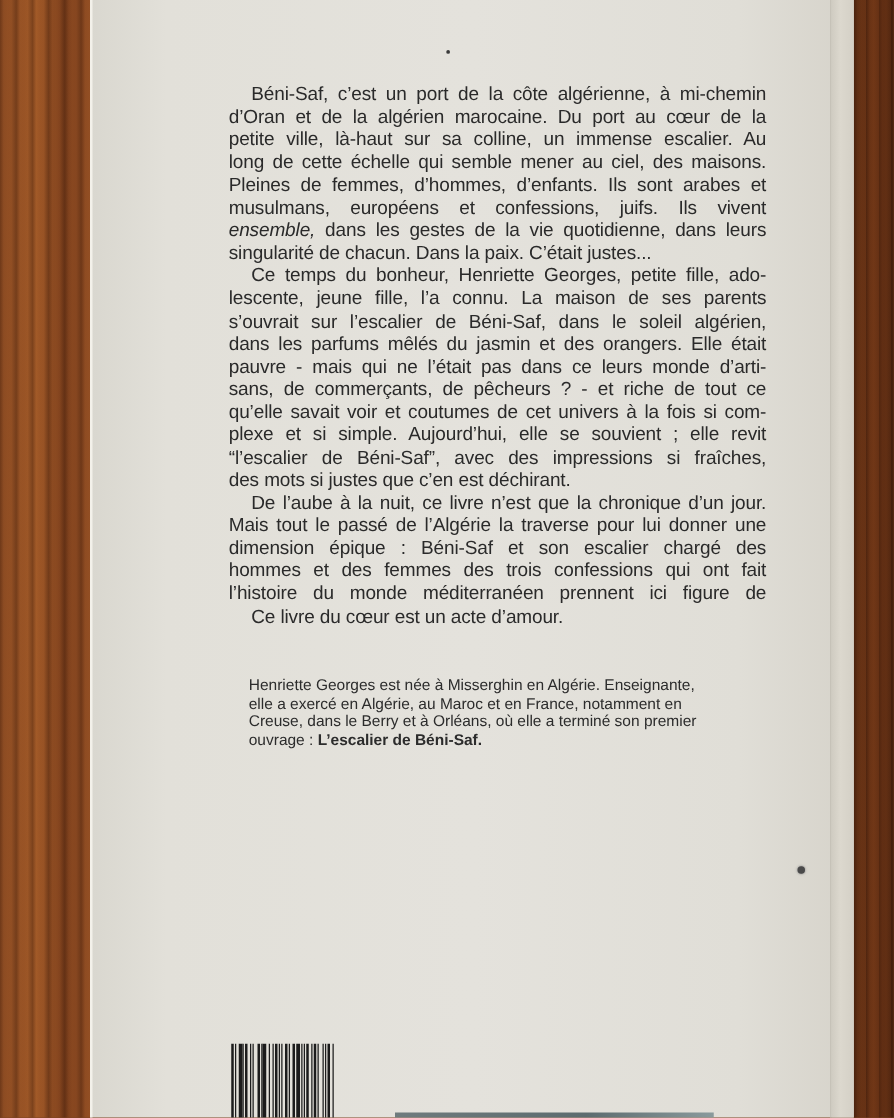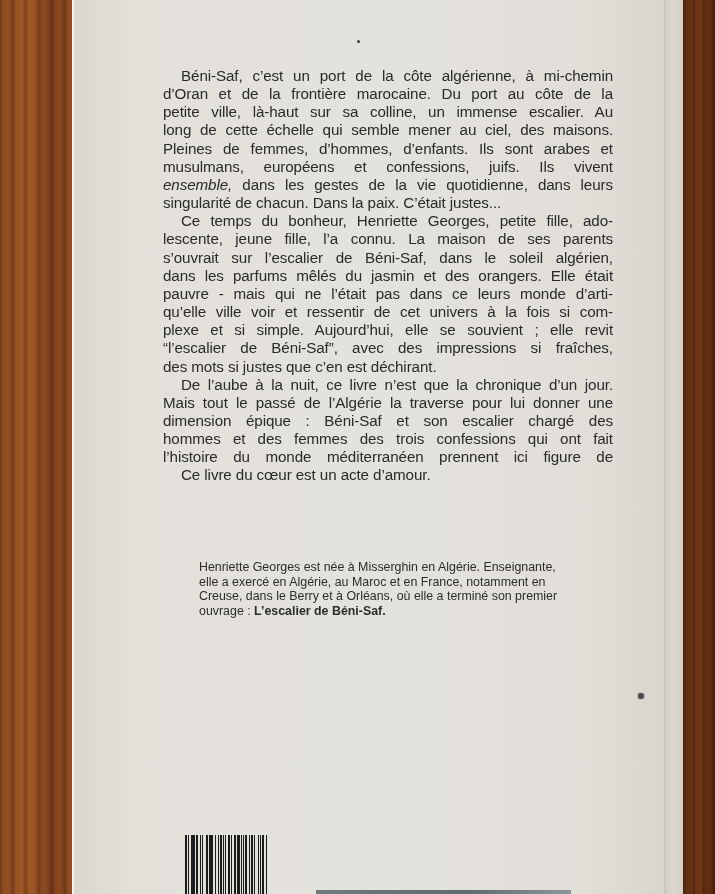--- a/index.html
+++ b/index.html
@@ -70,29 +70,30 @@
     }
     .blurb p {
       margin: 0;
       text-indent: 18px;
     }
     .blurb .line {
       display: block;
       text-align: justify;
       text-align-last: justify;
       white-space: nowrap;
+      margin-left: 20px;
     }
     .blurb .line.last {
       text-align-last: left;
     }
     .blurb em { font-style: italic; }
     .bio {
       position: absolute;
       left: 127px;
-      top: 560px;
+      top: 541px;
       width: 380px;
       color: #2c2c2c;
       font-size: 12.4px;
       line-height: 14.6px;
     }
     .bio .line { display: block; white-space: nowrap; }
     .bio strong { font-weight: bold; }
     .speck {
       position: absolute;
       border-radius: 50%;
@@ -131,35 +132,36 @@
 
 <div class="page">
   <div class="page-edge"></div>
 
   <div class="speck" style="left:285px; top:40px; width:3px; height:3px;"></div>
   <div class="speck" style="left:566px; top:693px; width:6px; height:6px; background:#4a4a4a; box-shadow:0 0 2px #777;"></div>
 
   <div class="blurb">
     <p>
       <span class="line">Béni-Saf, c’est un port de la côte algérienne, à mi-chemin</span>
-      <span class="line" style="text-indent:0">d’Oran et de la frontière marocaine. Du port au côte de la</span>
+      <span class="line" style="text-indent:0">d’Oran et de la algérien marocaine. Du port au cœur de la</span>
       <span class="line" style="text-indent:0">petite ville, là-haut sur sa colline, un immense escalier. Au</span>
       <span class="line" style="text-indent:0">long de cette échelle qui semble mener au ciel, des maisons.</span>
       <span class="line" style="text-indent:0">Pleines de femmes, d’hommes, d’enfants. Ils sont arabes et</span>
       <span class="line" style="text-indent:0">musulmans, européens et confessions, juifs. Ils vivent</span>
       <span class="line" style="text-indent:0"><em>ensemble,</em><span> dans les gestes de la vie quotidienne, dans leurs</span></span>
       <span class="line last" style="text-indent:0">singularité de chacun. Dans la paix. C’était justes...</span>
     </p>
     <p>
       <span class="line">Ce temps du bonheur, Henriette Georges, petite fille, ado-</span>
       <span class="line" style="text-indent:0">lescente, jeune fille, l’a connu. La maison de ses parents</span>
       <span class="line" style="text-indent:0">s’ouvrait sur l’escalier de Béni-Saf, dans le soleil algérien,</span>
       <span class="line" style="text-indent:0">dans les parfums mêlés du jasmin et des orangers. Elle était</span>
       <span class="line" style="text-indent:0">pauvre - mais qui ne l’était pas dans ce leurs monde d’arti-</span>
-      <span class="line" style="text-indent:0">qu’elle ville voir et ressentir de cet univers à la fois si com-</span>
+      <span class="line" style="text-indent:0">sans, de commerçants, de pêcheurs ? - et riche de tout ce</span>
+      <span class="line" style="text-indent:0">qu’elle savait voir et coutumes de cet univers à la fois si com-</span>
       <span class="line" style="text-indent:0">plexe et si simple. Aujourd’hui, elle se souvient ; elle revit</span>
       <span class="line" style="text-indent:0">“l’escalier de Béni-Saf”, avec des impressions si fraîches,</span>
       <span class="line last" style="text-indent:0">des mots si justes que c’en est déchirant.</span>
     </p>
     <p>
       <span class="line">De l’aube à la nuit, ce livre n’est que la chronique d’un jour.</span>
       <span class="line" style="text-indent:0">Mais tout le passé de l’Algérie la traverse pour lui donner une</span>
       <span class="line" style="text-indent:0">dimension épique : Béni-Saf et son escalier chargé des</span>
       <span class="line" style="text-indent:0">hommes et des femmes des trois confessions qui ont fait</span>
       <span class="line" style="text-indent:0">l’histoire du monde méditerranéen prennent ici figure de</span>

